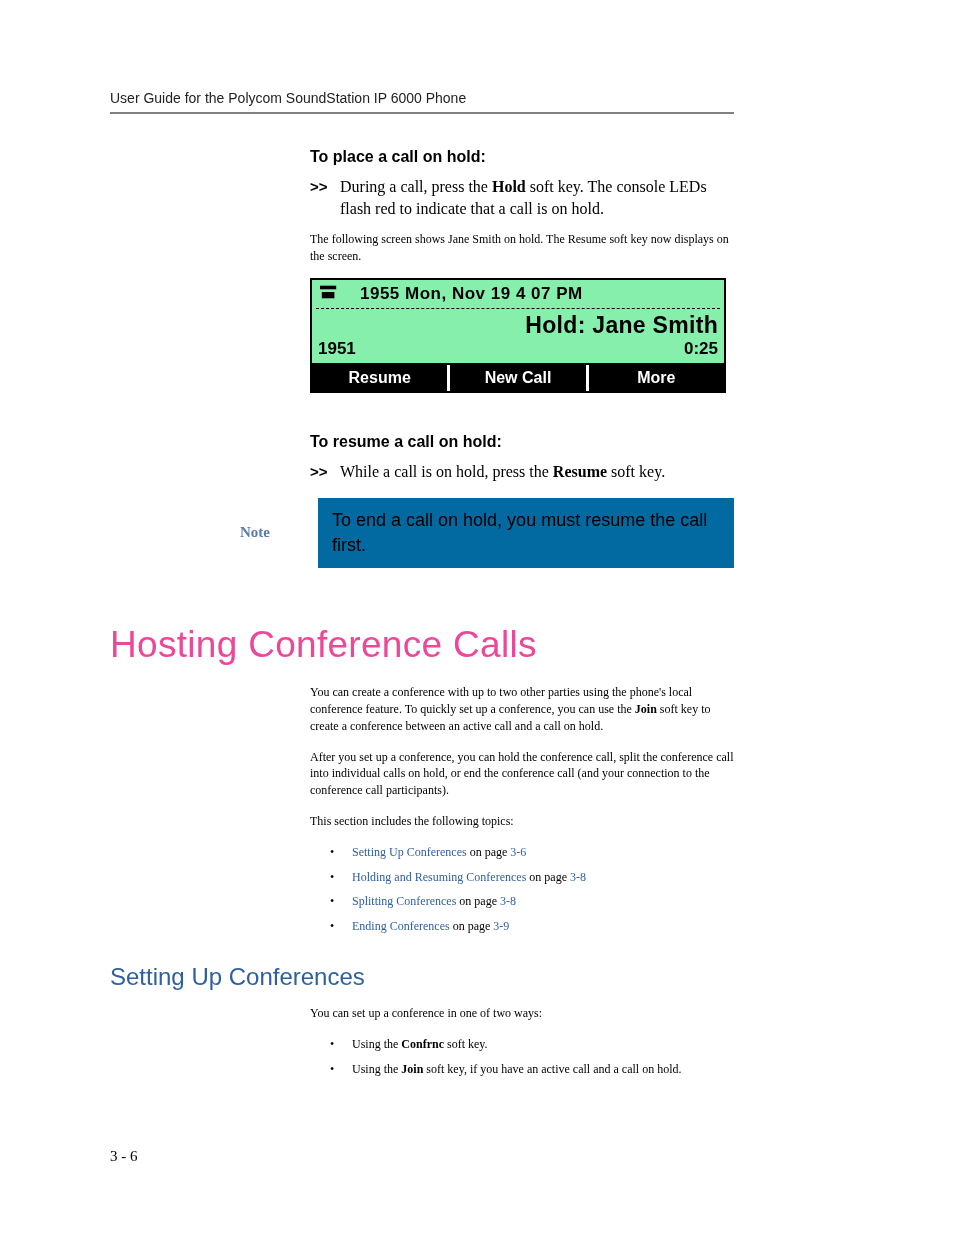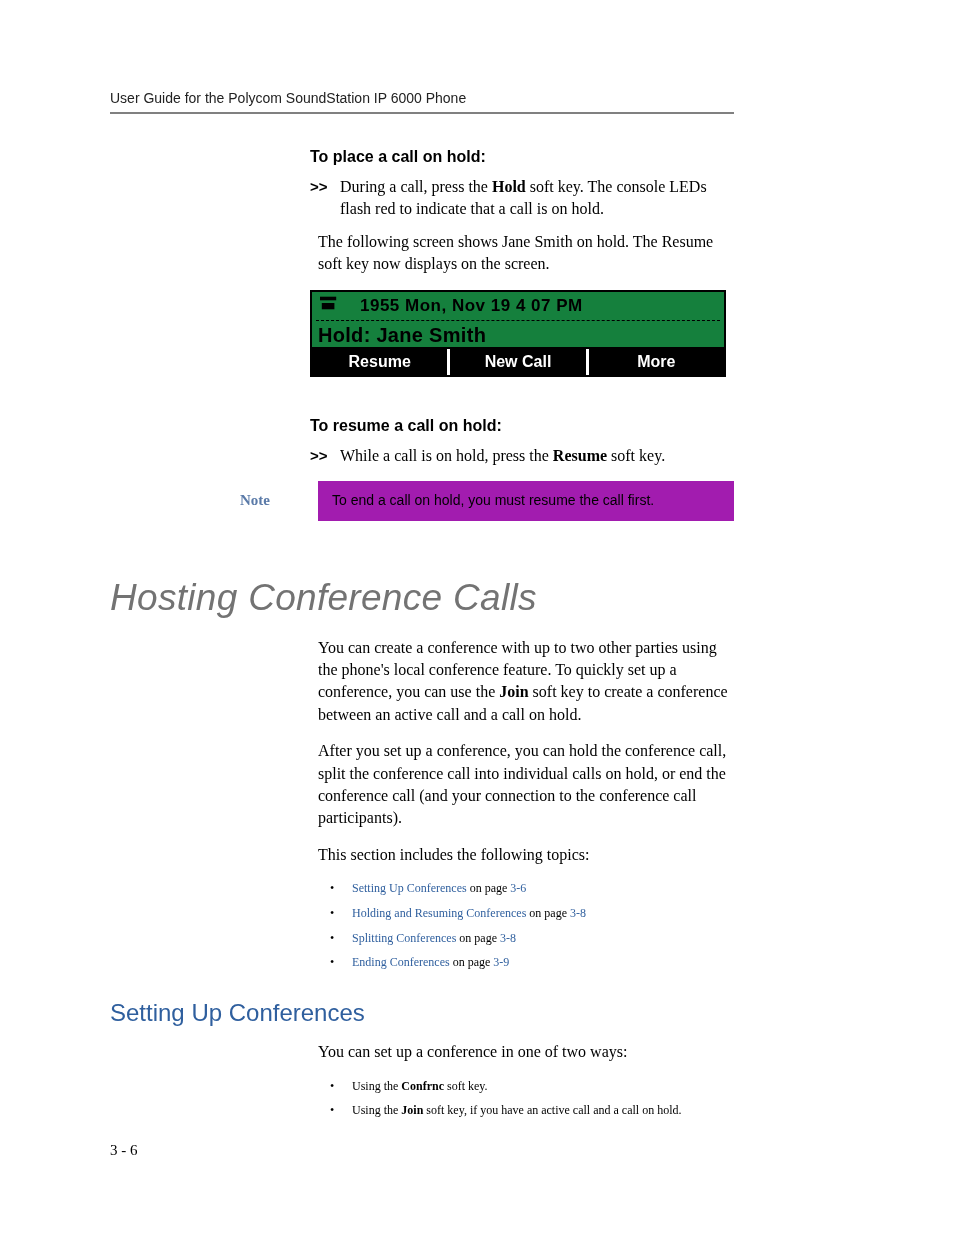--- a/index.html
+++ b/index.html
@@ -50,33 +50,33 @@
     font-family: Arial, sans-serif;
     font-weight: 700;
     font-size: 15px;
     width: 30px;
     flex: none;
   }
   .step-body {
     flex: 1;
   }
   .body-para {
-    font-size: 16px;
+    font-size: 12px;
     line-height: 1.4;
-    margin: 10px 0 14px 8px;
+    margin: 10px 0 14px 0;
   }
   .b { font-weight: 700; }
   
   .lcd {
     width: 412px;
     border: 2px solid #000;
     font-family: "Arial Black", Arial, sans-serif;
     font-weight: 900;
     color: #000;
-    background: #15803d;
+    background: #86efac;
     margin: 4px 0 40px 0;
   }
   .lcd-top {
     display: flex;
     align-items: center;
     height: 28px;
     padding: 0 6px;
     font-size: 17px;
   }
   .lcd-icon {
@@ -89,22 +89,23 @@
     padding-left: 20px;
     letter-spacing: 0.5px;
   }
   .lcd-dots {
     height: 1px;
     margin: 0 4px;
     border-top: 1px dashed #000;
   }
   .lcd-mid1 {
     padding: 2px 6px 0 6px;
-    font-size: 20px;
+    font-size: 23px;
     letter-spacing: 0.3px;
+    text-align: right;
   }
   .lcd-mid2 {
     display: flex;
     justify-content: space-between;
     padding: 0 6px 4px 6px;
     font-size: 17px;
   }
   .lcd-soft {
     display: flex;
     height: 26px;
@@ -141,36 +142,35 @@
   .note-label {
     color: #5a7aa8;
     font-family: "Palatino Linotype", Palatino, serif;
     font-weight: 700;
     font-size: 15px;
   }
   .note-body-cell {
     flex: 1;
   }
   .note-body {
-    background: #a21caf;
+    background: #0369a1;
     padding: 10px 14px;
     font-family: Arial, Helvetica, sans-serif;
-    font-size: 14px;
+    font-size: 18px;
     line-height: 1.4;
   }
   
   .h1 {
     font-family: "Arial Narrow", Arial, sans-serif;
     font-weight: 300;
     font-stretch: condensed;
     font-size: 37px;
-    color: #737373;
+    color: #ec4899;
     margin: 56px 0 18px 0;
     letter-spacing: 0.3px;
-    font-style: italic;
   }
   .h2 {
     font-family: "Arial Narrow", Arial, sans-serif;
     font-weight: 400;
     font-stretch: condensed;
     font-size: 24px;
     color: #2f5f9e;
     margin: 28px 0 14px 0;
   }
   
@@ -189,21 +189,21 @@
   .topic-list li::before, .plain-list li::before {
     content: "•";
     position: absolute;
     left: 0;
     top: 0;
   }
   .link { color: #2f5f9e; }
   .page-num {
     position: absolute;
     left: 110px;
-    bottom: 76px;
+    bottom: 70px;
     font-size: 15px;
     font-family: "Palatino Linotype", Palatino, serif;
   }
 </style>
 </head>
 <body>
 
 <div class="page">
 
   <div class="running-header">User Guide for the Polycom SoundStation IP 6000 Phone</div>
@@ -224,20 +224,24 @@
         <span class="lcd-icon">
           <svg viewBox="0 0 24 20" width="22" height="18">
             <rect x="2" y="3" width="18" height="4" fill="#000"></rect>
             <rect x="4" y="10" width="14" height="7" fill="#000"></rect>
           </svg>
         </span>
         <span class="lcd-top-text">1955  Mon, Nov 19   4 07 PM</span>
       </div>
       <div class="lcd-dots"></div>
       <div class="lcd-mid1">Hold: Jane Smith</div>
+      <div class="lcd-mid2">
+        <span>1951</span>
+        <span>0:25</span>
+      </div>
       <div class="lcd-soft">
         <div>Resume</div>
         <div>New Call</div>
         <div>More</div>
       </div>
     </div>
 
     <div class="proc-title">To resume a call on hold:</div>
     <div class="step-line">
       <span class="step-arrow">&gt;&gt;</span>

